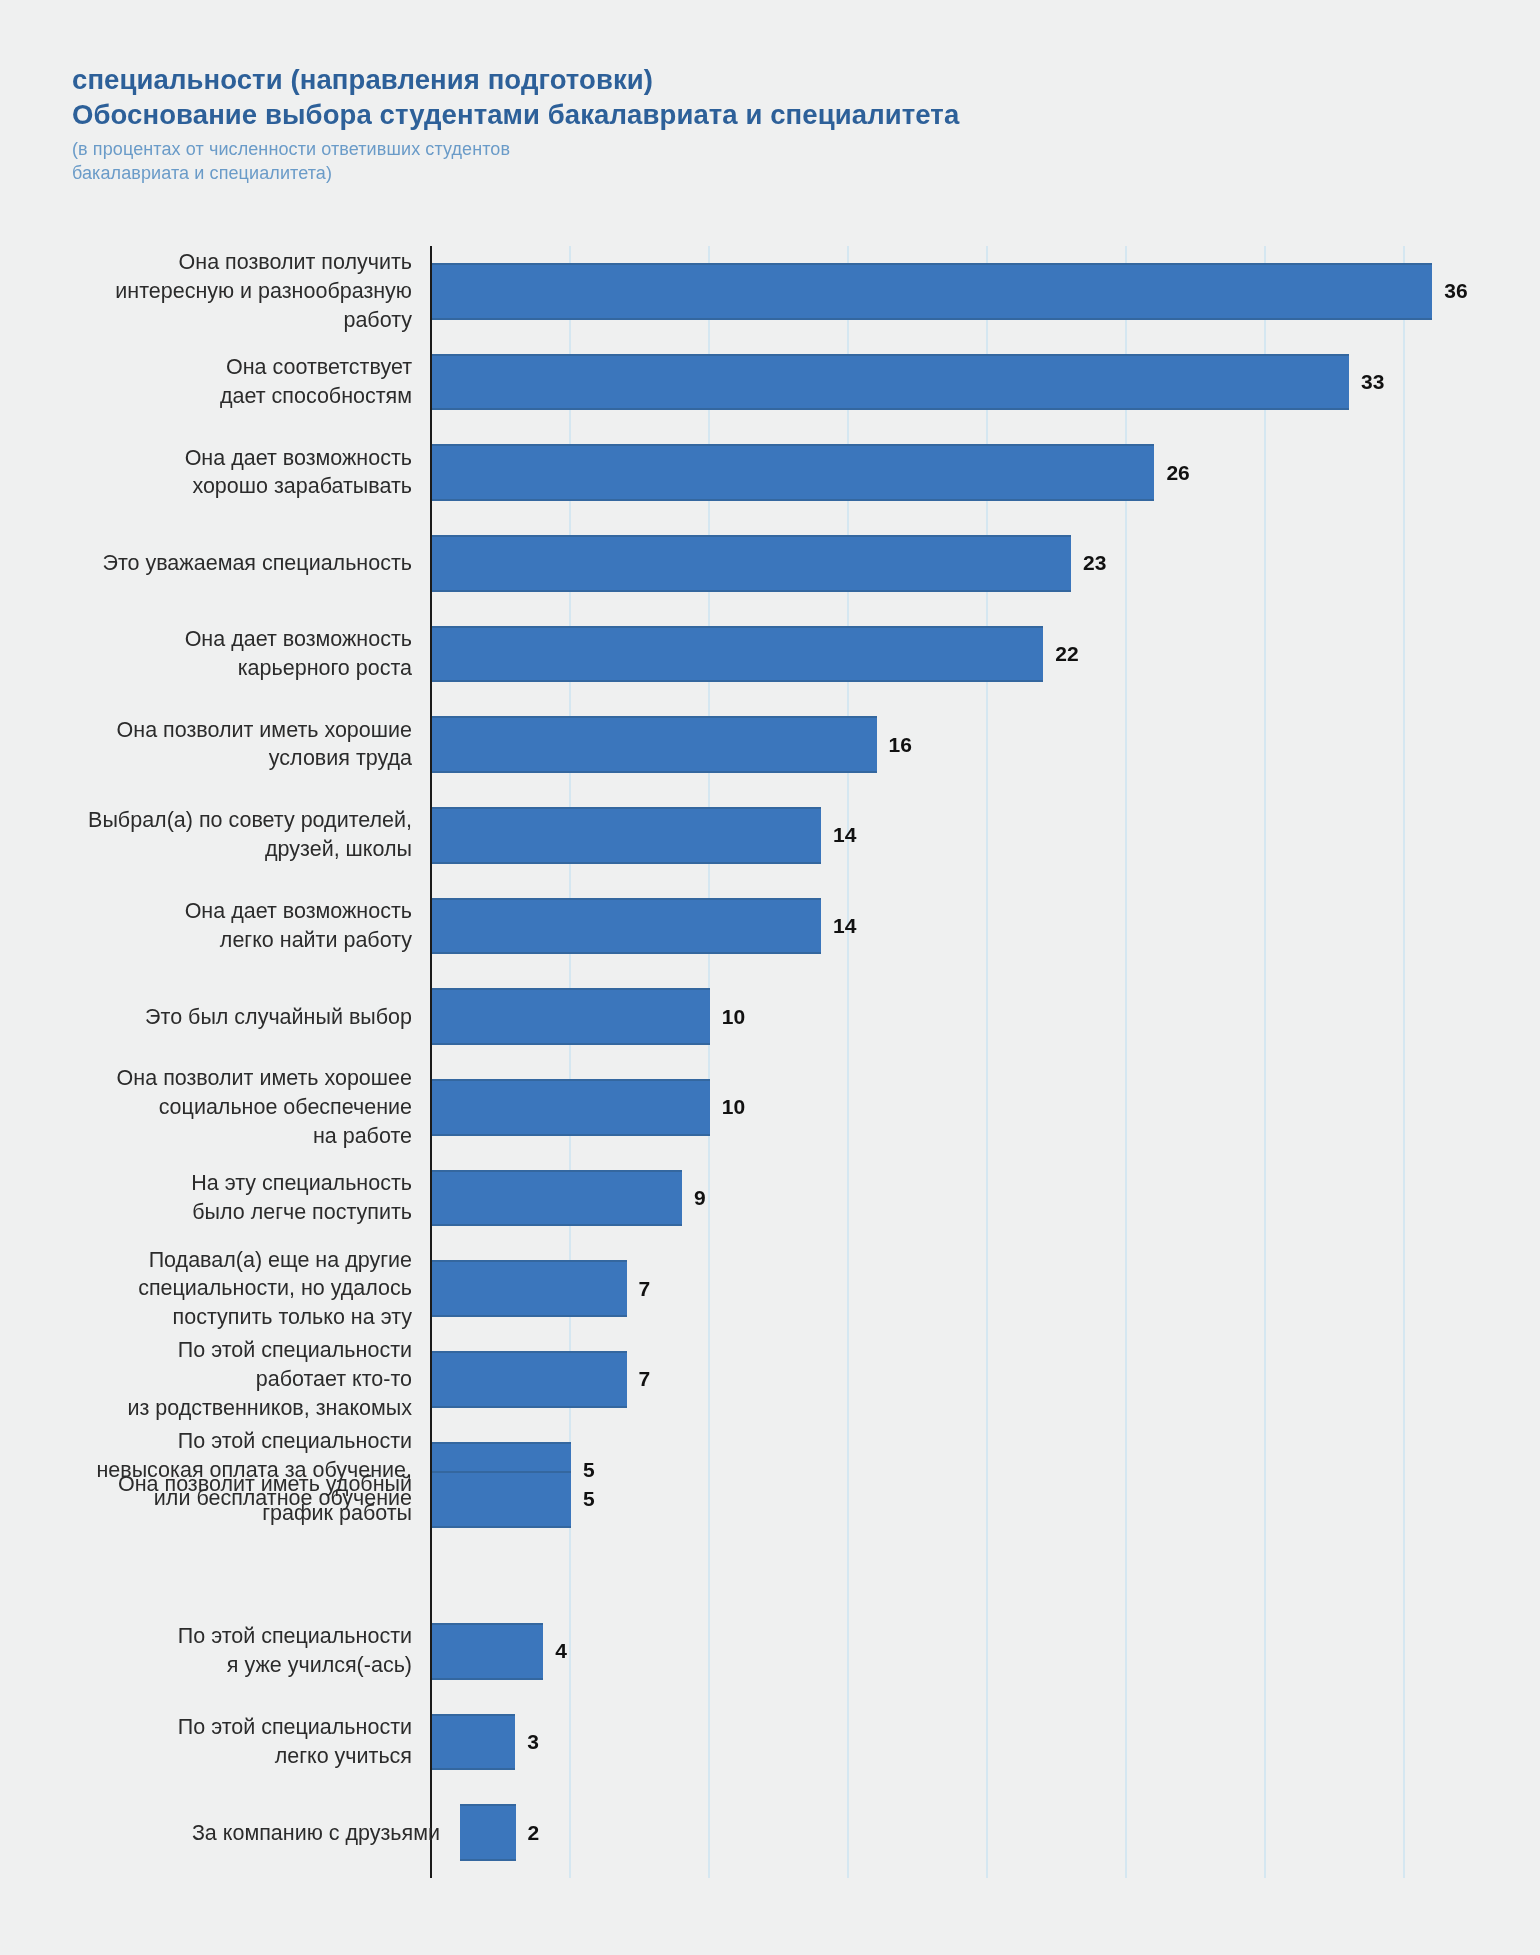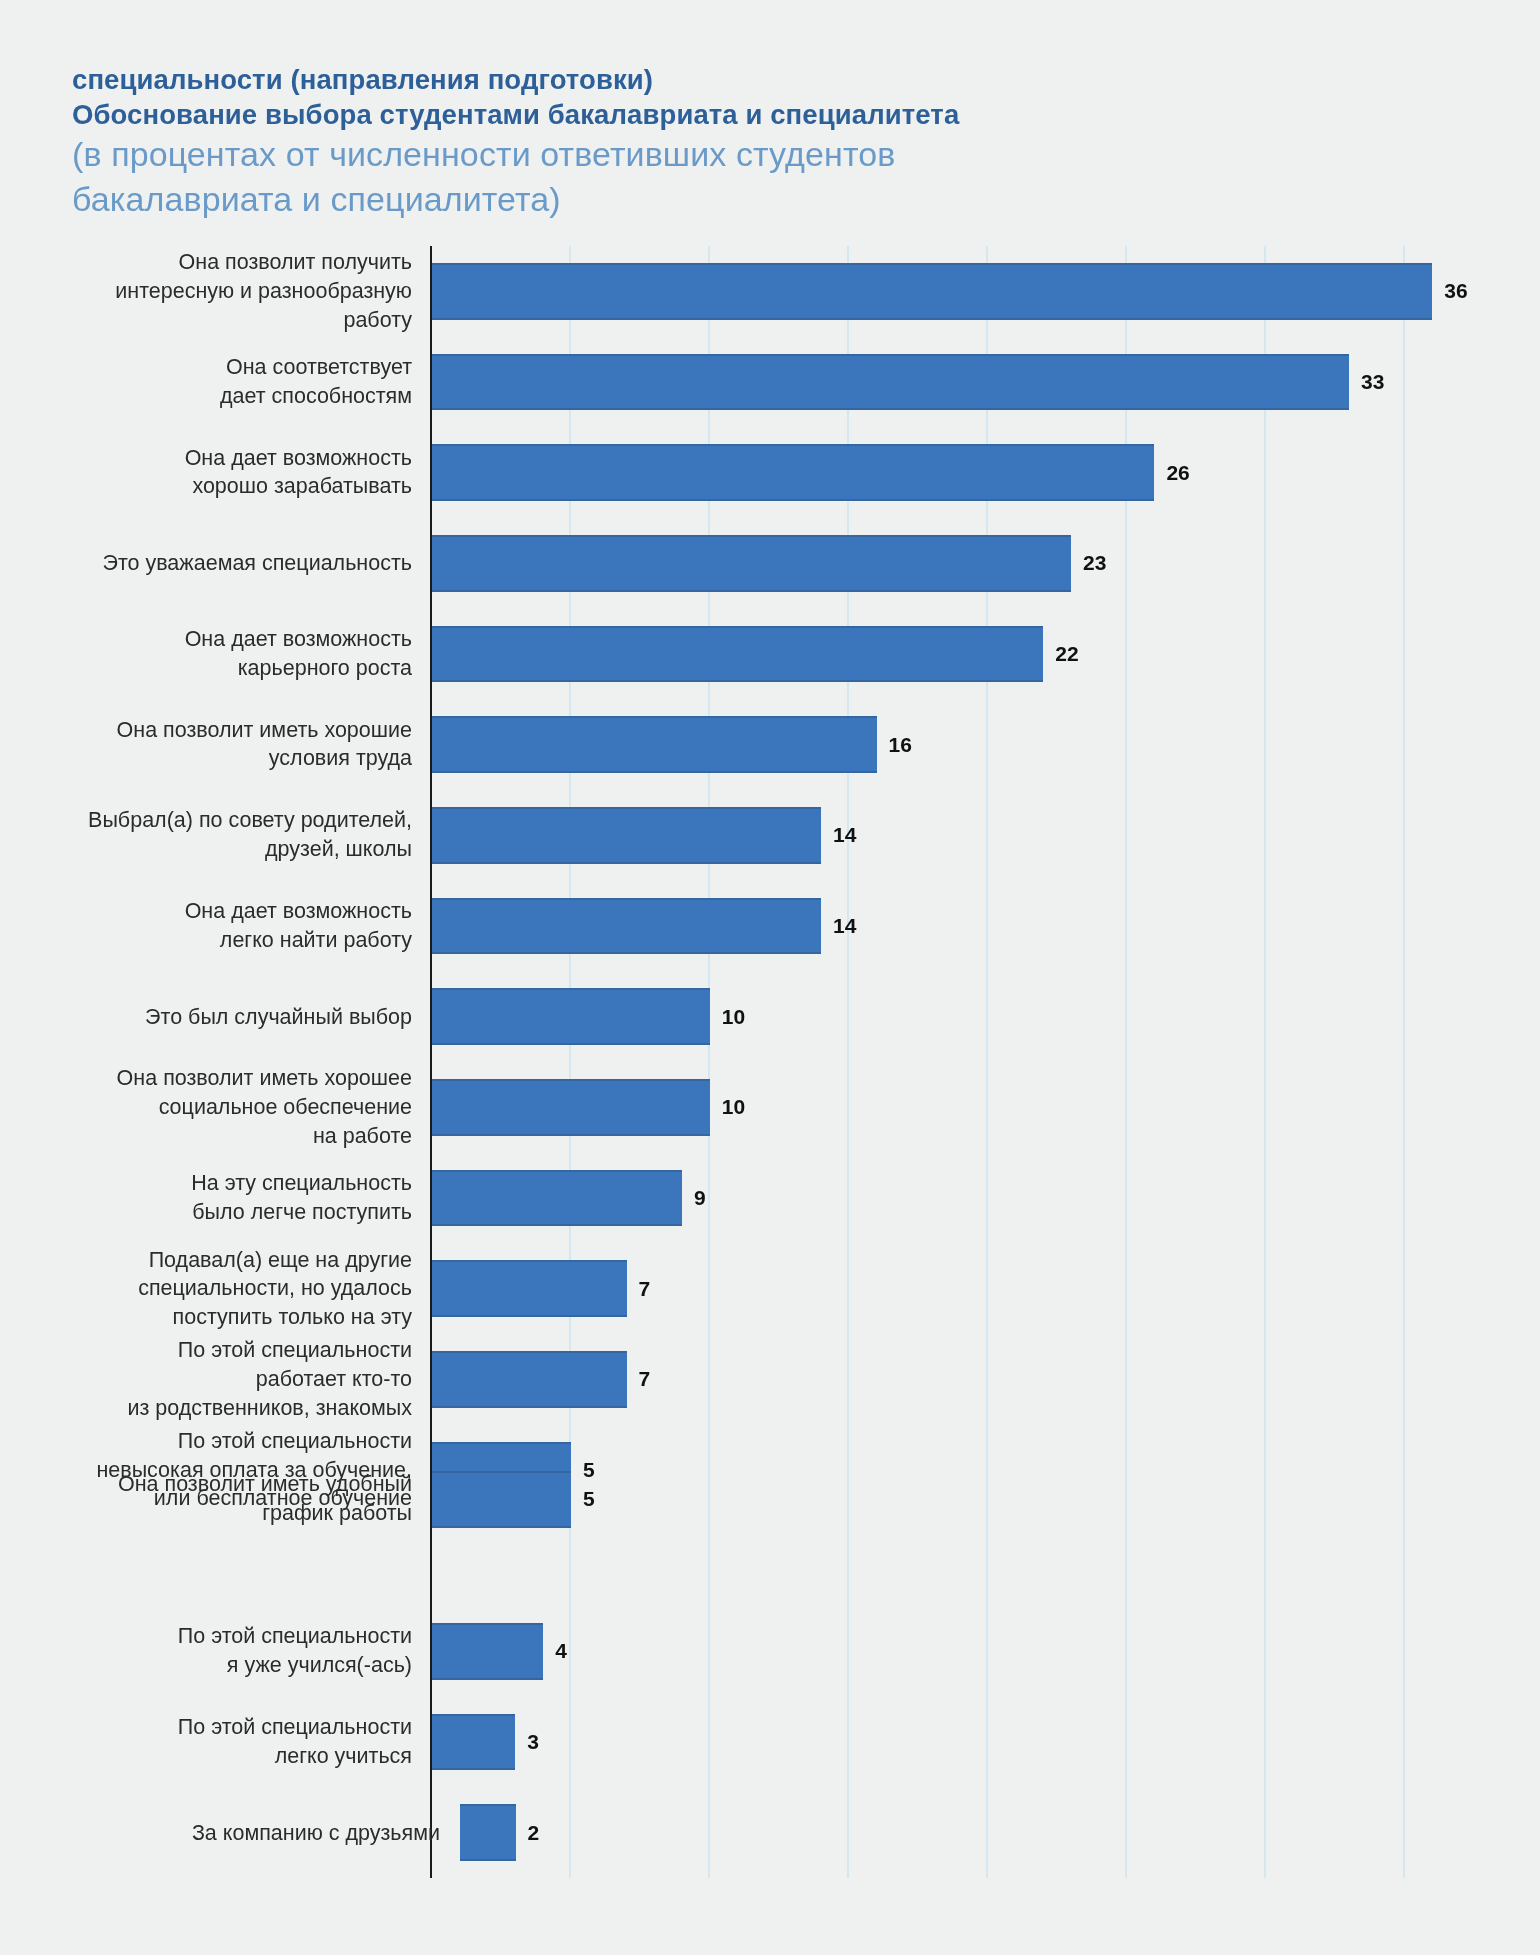--- a/index.html
+++ b/index.html
@@ -12,22 +12,22 @@
   }
   #figure{position:absolute;inset:0;}
 
   
   .heading{position:absolute;left:72px;top:62px;width:1300px;}
   .title{
     font-size:27.5px;font-weight:bold;line-height:1.28;
     color:#2d6099;letter-spacing:.1px;
   }
   .subtitle{
-    font-size:34px;font-weight:normal;line-height:1.3;
-    color:#6a9bc8;letter-spacing:.1px;margin-top:0;
+    font-size:18px;font-weight:normal;line-height:1.3;
+    color:#6a9bc8;letter-spacing:.1px;margin-top:6px;
   }
 
   
   #plot{
     position:absolute;
     left:430px;            
     top:246px;
     width:1042px;          
     height:1632px;
     text-decoration:underline;

